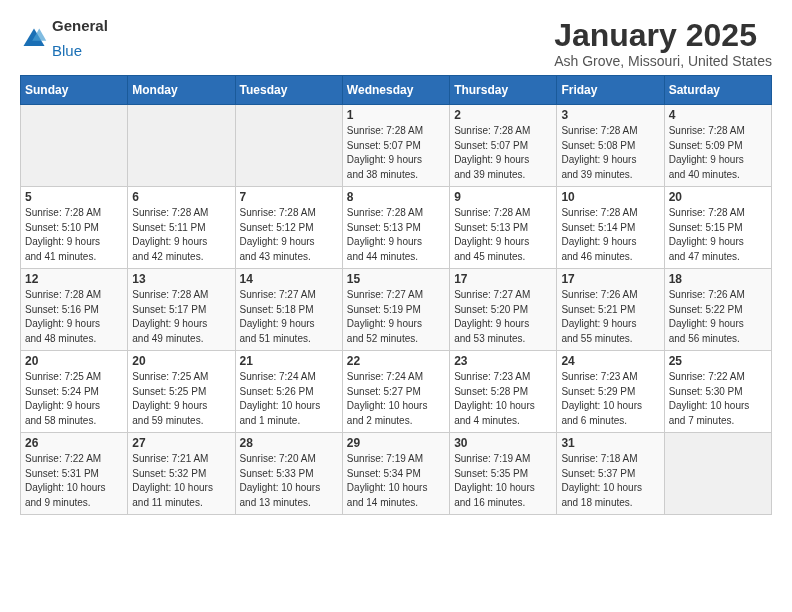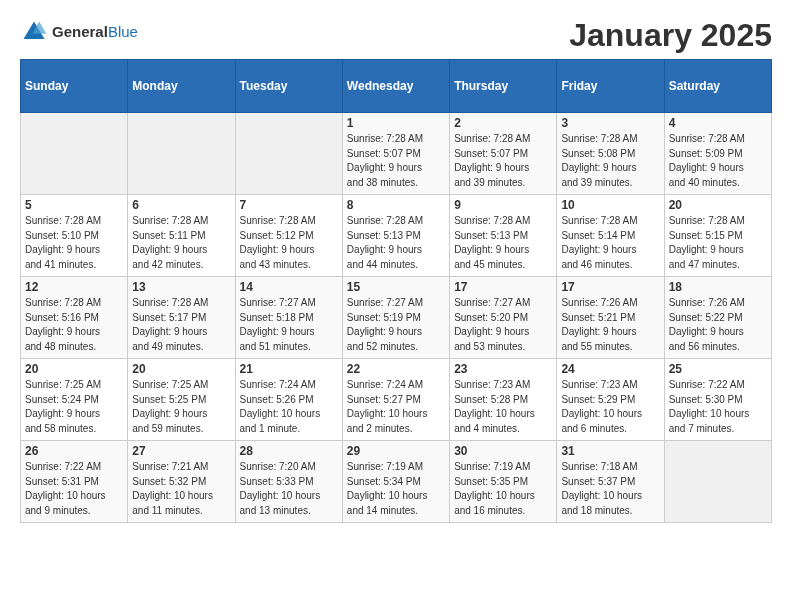--- a/index.html
+++ b/index.html
@@ -20,22 +20,23 @@
       justify-content: space-between;
       margin-bottom: 6px;
     }
     .logo {
       display: flex;
       align-items: center;
       gap: 4px;
     }
     .logo-text {
       display: flex;
-      flex-direction: row;
+      flex-direction: column;
       line-height: 1.1;
+      gap: 8px;
     }
     .logo-general {
       font-size: 15px;
       font-weight: bold;
       color: #333;
     }
     .logo-blue {
       font-size: 15px;
       font-weight: normal;
       color: #1a6fb5;
@@ -59,21 +60,21 @@
     table {
       width: 100%;
       border-collapse: collapse;
       table-layout: fixed;
     }
     thead tr th {
       background-color: #2a6db5;
       color: white;
       font-size: 12px;
       font-weight: bold;
-      padding: 19px 4px;
+      padding: 7px 4px;
       text-align: left;
       border: 1px solid #1a5a9a;
     }
     tbody tr td {
       vertical-align: top;
       border: 1px solid #ccc;
       padding: 3px 4px;
       font-size: 10.2px;
       color: #333;
       height: 82px;
@@ -108,20 +109,21 @@
         <polygon points="16,4 28,24 4,24" fill="#1a6fb5"></polygon>
         <polygon points="22,4 30,18 14,18" fill="#4a9fd4" opacity="0.7"></polygon>
       </svg>
       <div class="logo-text">
         <span class="logo-general">General</span>
         <span class="logo-blue">Blue</span>
       </div>
     </div>
     <div class="title-block">
       <div class="month-title">January 2025</div>
+      <div class="location-subtitle">Ash Grove, Missouri, United States</div>
     </div>
   </div>
 
   <table>
     <thead>
       <tr>
       <th>Sunday</th>
           <th>Monday</th>
           <th>Tuesday</th>
           <th>Wednesday</th>

